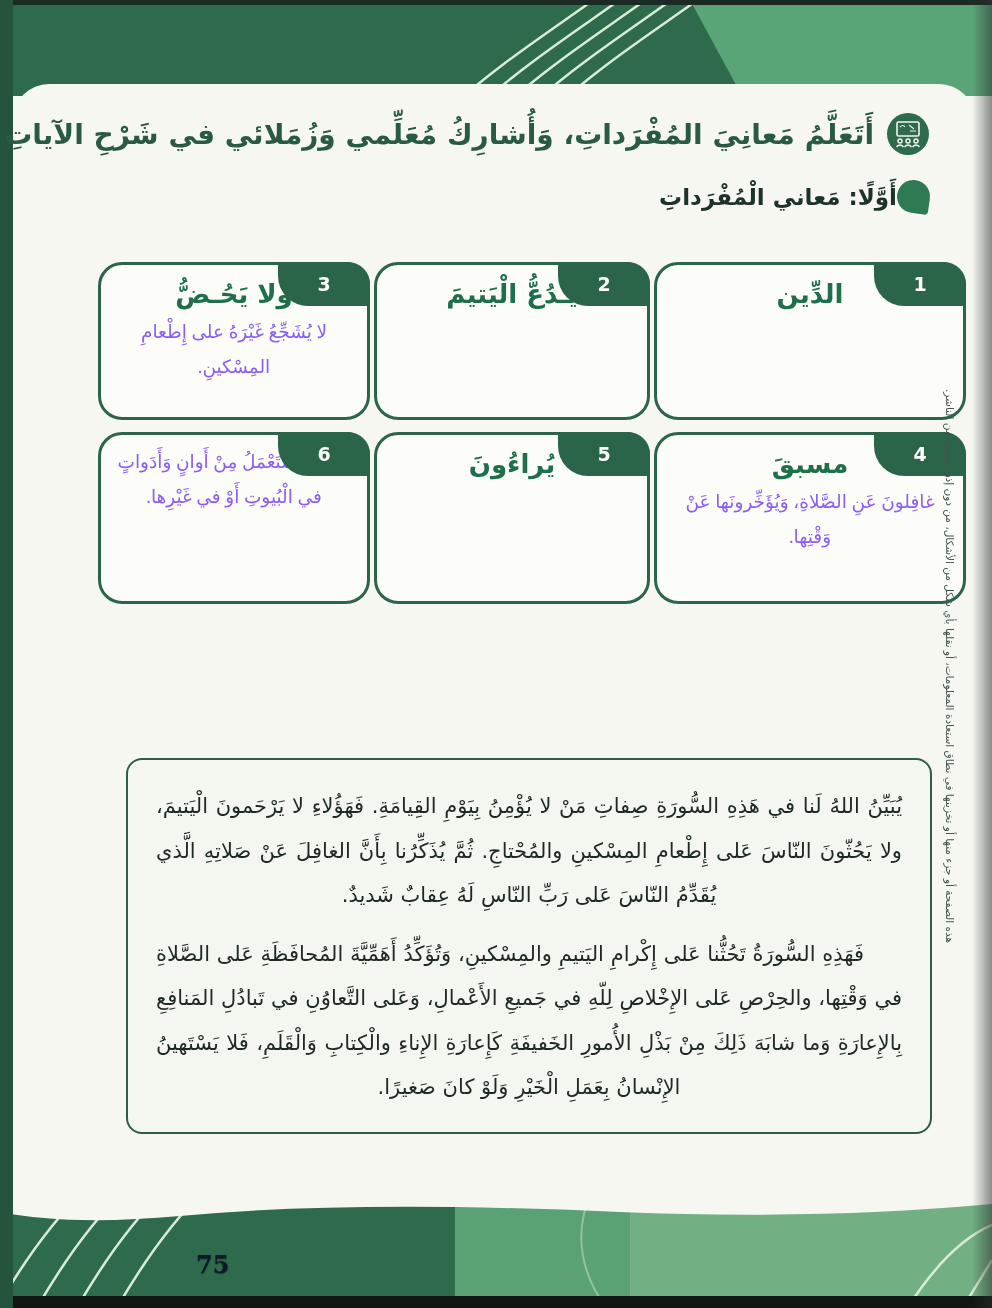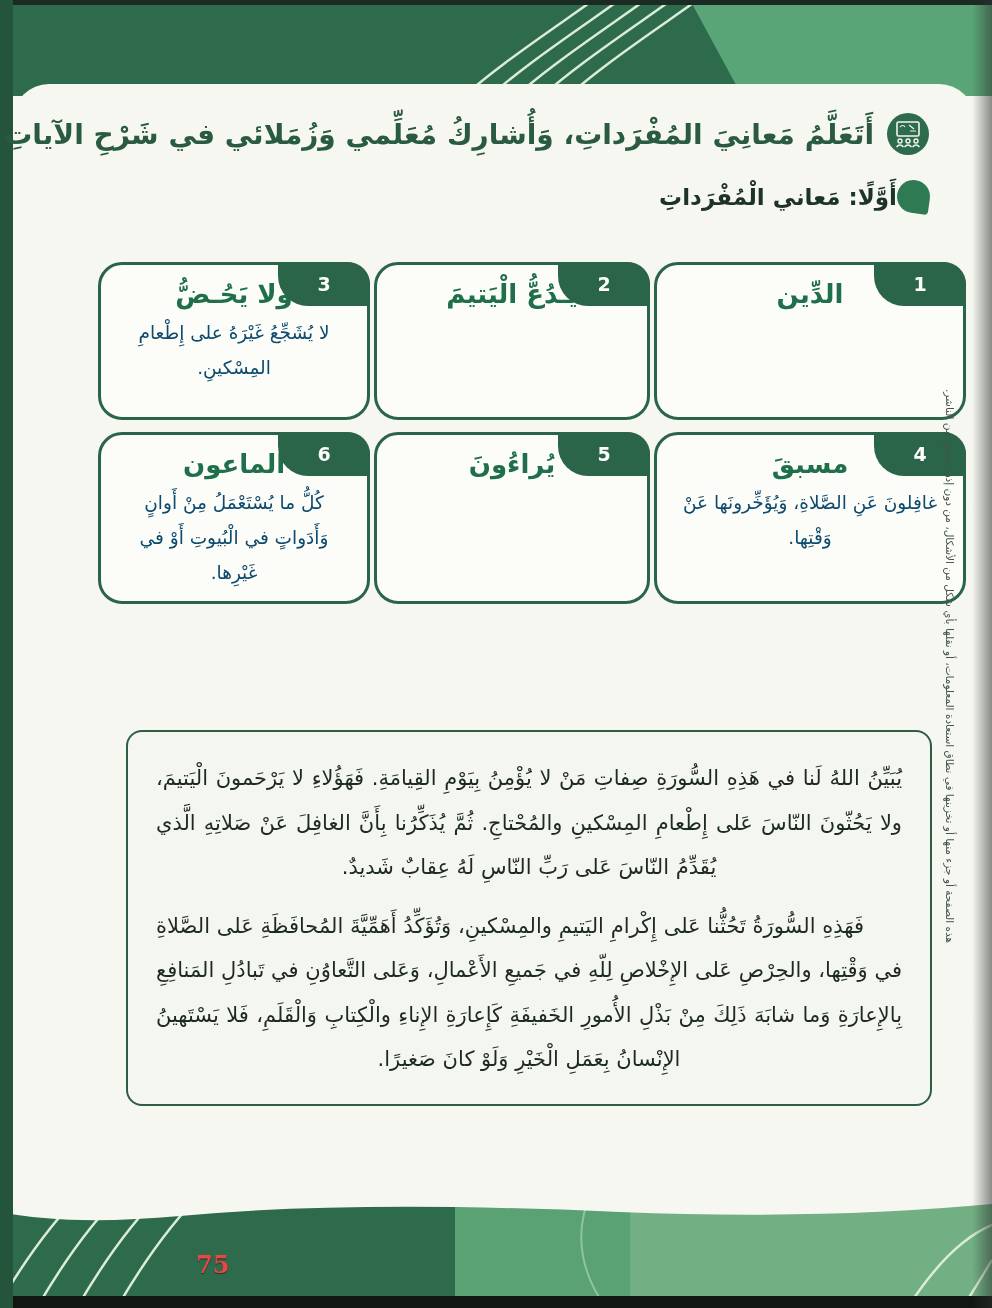--- a/index.html
+++ b/index.html
@@ -35,38 +35,38 @@
   
   .cards{position:absolute;top:262px;left:98px;width:868px;display:grid;direction:rtl;
     grid-template-columns:312px 276px 272px;grid-template-rows:158px 172px;
     column-gap:4px;row-gap:12px;}
   .card{position:relative;background:#fcfcf8;border:3px solid #2b6549;border-radius:24px;
     padding:10px 14px 8px;box-sizing:border-box;text-align:center;}
   .card-tab{position:absolute;top:-3px;right:-3px;width:92px;height:44px;background:#2b6549;
     border-radius:2px 22px 2px 30px;display:flex;align-items:center;justify-content:center;}
   .card-tab span{color:#fdfdfb;font-size:19px;font-weight:bold;}
   .card-term{font-size:26px;font-weight:bold;color:#1e6f4a;margin:4px 0 6px;}
-  .card-def{font-size:18.5px;line-height:1.9;color:#0c4a6e;}
+  .card-def{font-size:18.5px;line-height:1.9;color:#8b5cf6;font-family:Liberation Serif, serif;}
 
   
-  .exp-box{position:absolute;top:730px;left:126px;width:806px;box-sizing:border-box;
+  .exp-box{position:absolute;top:758px;left:126px;width:806px;box-sizing:border-box;
     background:#f4f6f0;border:2px solid #2f5d46;border-radius:16px;
     padding:24px 28px 22px;direction:rtl;}
   .exp-p{font-size:21px;line-height:2.12;color:#1d2a23;text-align:justify;
     text-align-last:center;margin:0 0 14px;}
   .exp-p.indent{text-indent:38px;margin-bottom:0;}
 
   
   .sidebar-copy{position:absolute;left:558px;top:658px;width:780px;height:16px;
     transform:rotate(90deg);transform-origin:center;direction:rtl;text-align:center;
     font-size:10.5px;color:#44544a;white-space:nowrap;}
 
   
   .page-num{position:absolute;left:196px;top:1250px;font-family:"DejaVu Serif",serif;
-    font-size:24px;font-weight:bold;color:#ef4444;text-shadow:0 1px 1px rgba(0,0,0,.45);}
+    font-size:24px;font-weight:bold;color:#0f172a;text-shadow:0 1px 1px rgba(0,0,0,.45);}
 </style>
 </head>
 <body>
 
 <div id="page">
 
   <svg class="band-top" viewBox="0 0 992 96" preserveAspectRatio="none">
     <rect x="0" y="0" width="992" height="96" fill="#2e6a4c"></rect>
     <polygon points="690,0 992,0 992,96 742,96" fill="#5aa578"></polygon>
     <path d="M448,110 C500,62 560,25 610,-12" stroke="#d9edd5" stroke-width="2.5" fill="none"></path>
@@ -152,21 +152,20 @@
       <div class="card-tab">
         <span>5</span>
       </div>
       <div class="card-term">يُراءُونَ</div>
     </div>
 
     <div class="card">
       <div class="card-tab">
         <span>6</span>
       </div>
-      <div class="card-term">الماعون</div>
       <div class="card-def">كُلُّ ما يُسْتَعْمَلُ مِنْ أَوانٍ وَأَدَواتٍ في الْبُيوتِ أَوْ في غَيْرِها.</div>
     </div>
 
   </div>
 
 
   <div class="exp-box">
     <p class="exp-p">يُبَيِّنُ اللهُ لَنا في هَذِهِ السُّورَةِ صِفاتِ مَنْ لا يُؤْمِنُ بِيَوْمِ القِيامَةِ. فَهَؤُلاءِ لا يَرْحَمونَ الْيَتيمَ، ولا يَحُثّونَ النّاسَ عَلى إِطْعامِ المِسْكينِ والمُحْتاجِ. ثُمَّ يُذَكِّرُنا بِأَنَّ الغافِلَ عَنْ صَلاتِهِ الَّذي يُقَدِّمُ النّاسَ عَلى رَبِّ النّاسِ لَهُ عِقابٌ شَديدٌ.</p>
     <p class="exp-p indent">فَهَذِهِ السُّورَةُ تَحُثُّنا عَلى إِكْرامِ اليَتيمِ والمِسْكينِ، وَتُؤَكِّدُ أَهَمِّيَّةَ المُحافَظَةِ عَلى الصَّلاةِ في وَقْتِها، والحِرْصِ عَلى الإِخْلاصِ لِلّهِ في جَميعِ الأَعْمالِ، وَعَلى التَّعاوُنِ في تَبادُلِ المَنافِعِ بِالإِعارَةِ وَما شابَهَ ذَلِكَ مِنْ بَذْلِ الأُمورِ الخَفيفَةِ كَإِعارَةِ الإِناءِ والْكِتابِ وَالْقَلَمِ، فَلا يَسْتَهينُ الإِنْسانُ بِعَمَلِ الْخَيْرِ وَلَوْ كانَ صَغيرًا.</p>
   </div>

